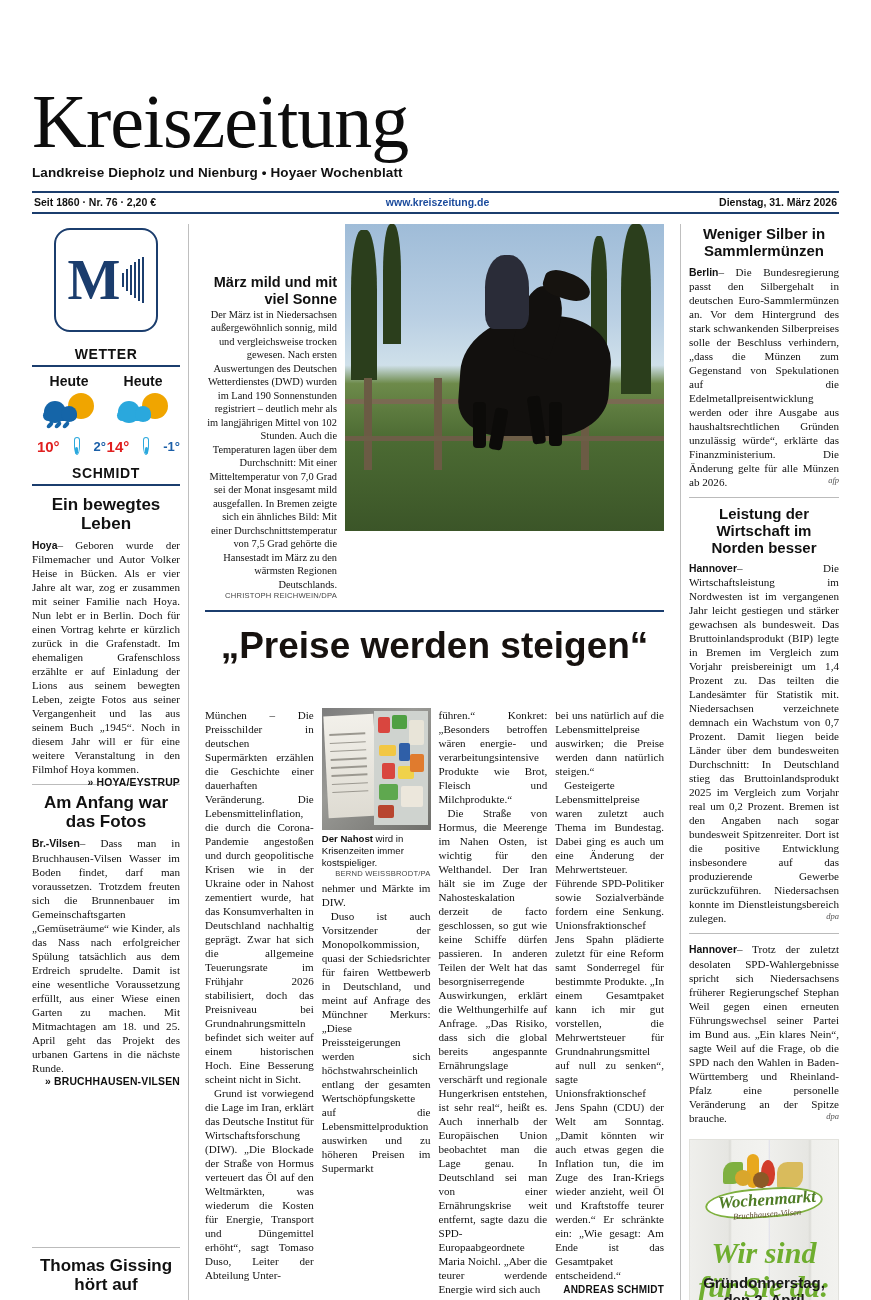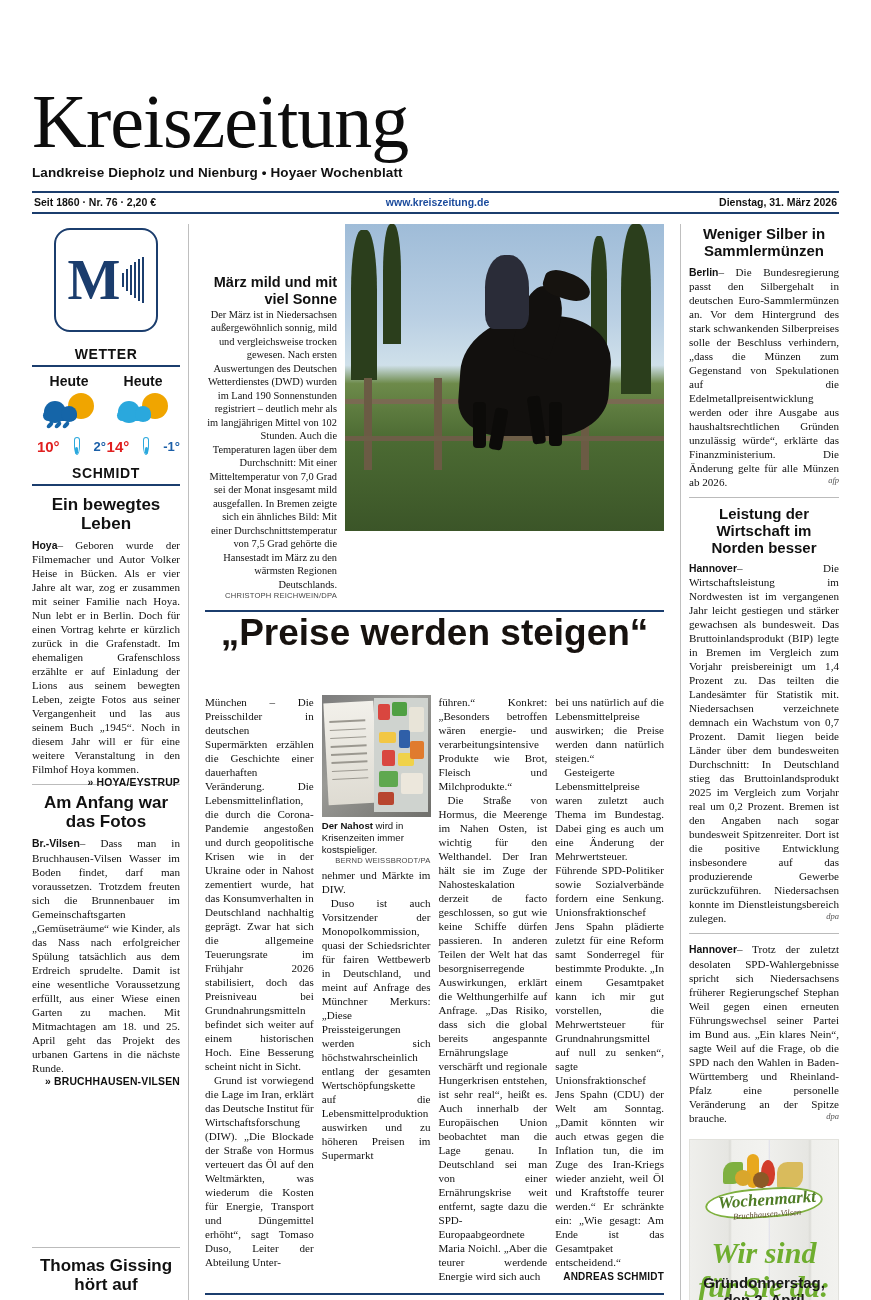--- a/index.html
+++ b/index.html
@@ -180,21 +180,21 @@
   }
   .tp-fence2 {
     position: absolute; left: 0; right: 0; top: 69%; height: 5px; background: #6d5e47;
   }
   .tp-post { position: absolute; width: 8px; background: #6b5b44; top: 50%; height: 30%; }
 
   
   .main-hl {
     font-family: "Liberation Sans", sans-serif;
     font-weight: 700; font-size: 37px; text-align: center;
-    line-height: 1.05; margin-top: 2px; color: #17120f;
+    line-height: 1.05; margin-top: 15px; color: #17120f;
   }
   .main-sub {
     font-family: "Liberation Sans", sans-serif;
     font-size: 16.5px; text-align: center; margin-top: 6px; color: #1b1512;
   }
 
   .cols4 { display: flex; margin-top: 10px; }
   .c4 { flex: 1 1 0; padding-right: 8px; margin-top: 32px; }
   .c4:last-child { padding-right: 0; }
 

